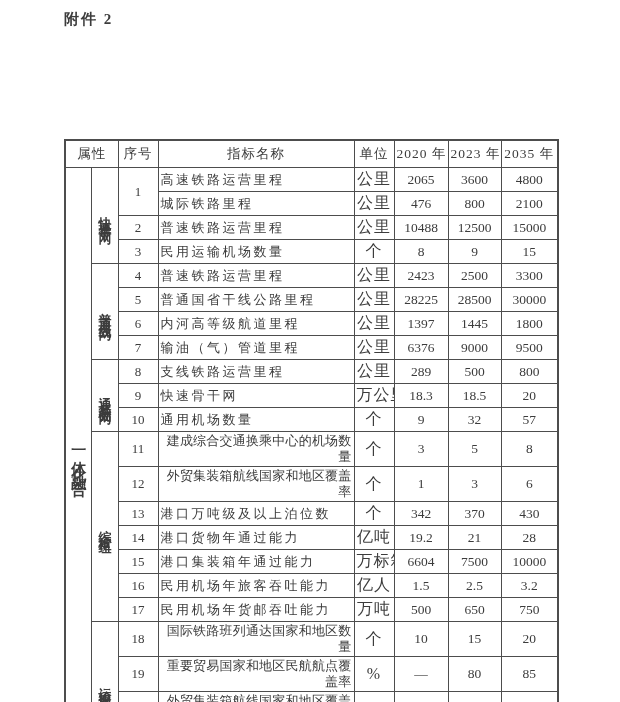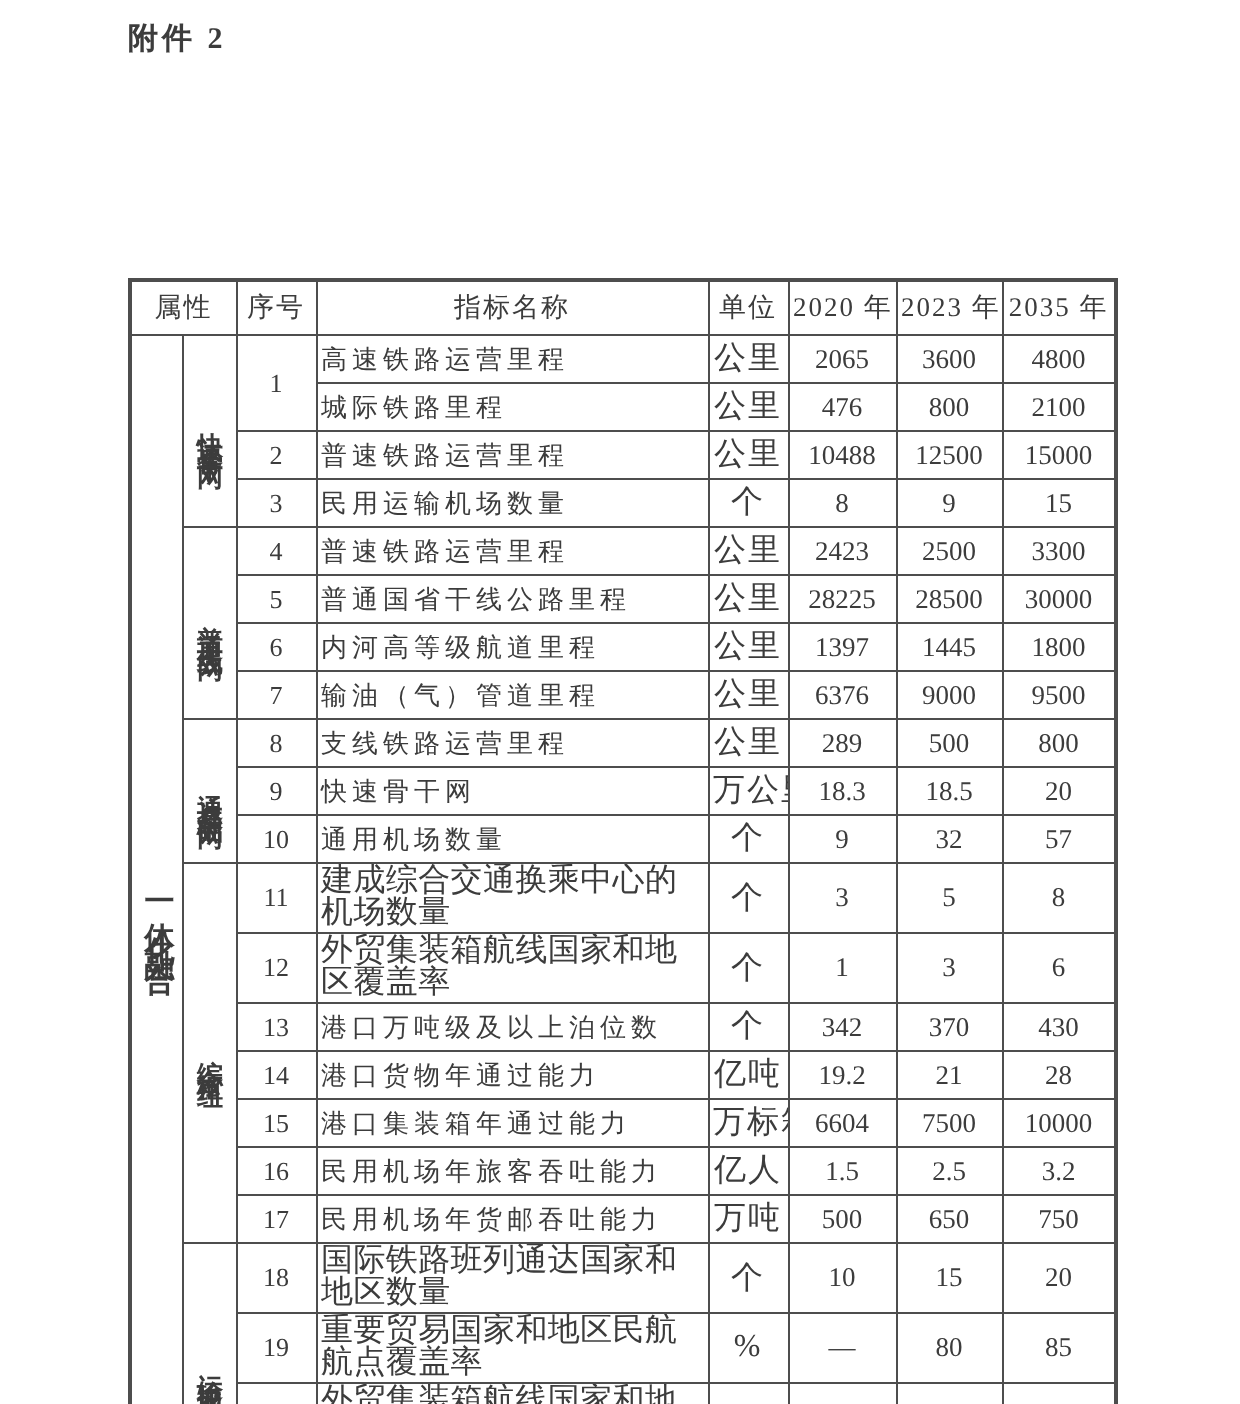--- a/index.html
+++ b/index.html
@@ -44,21 +44,21 @@
     text-align:center;vertical-align:middle;
     font-weight:bold;white-space:nowrap;
   }
   .attr-cell{font-size:15px;letter-spacing:7px;}
   .grp-cell{font-size:13px;letter-spacing:4px;}
   .no-cell{text-align:center;font-size:13px;}
   .name-cell{
     text-align:left;font-size:13px;letter-spacing:2.5px;
     line-height:16px;padding-left:7px;font-family:Liberation Serif, serif;
   }
-  .name-cell.tight{font-size:16px;letter-spacing:0.2px;}
+  .name-cell.tight{font-size:13px;letter-spacing:0.2px;text-align:right;}
   .unit-cell{text-align:center;font-size:16px;letter-spacing:1px;white-space:nowrap;}
   .value-cell{text-align:center;font-size:13.5px;white-space:nowrap;}
 </style>
 </head>
 <body style="--text: #3c3c3c; --border: #4d4d4d; --background: #ffffff;">
 
 <div class="page">
   <div class="attachment">附件 2</div>
   <table class="indicator-table">
     <colgroup>

